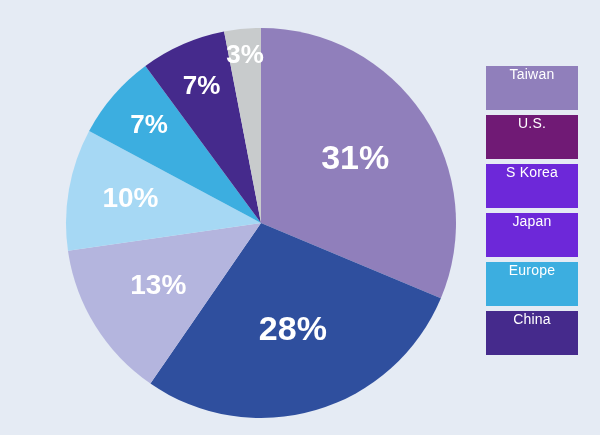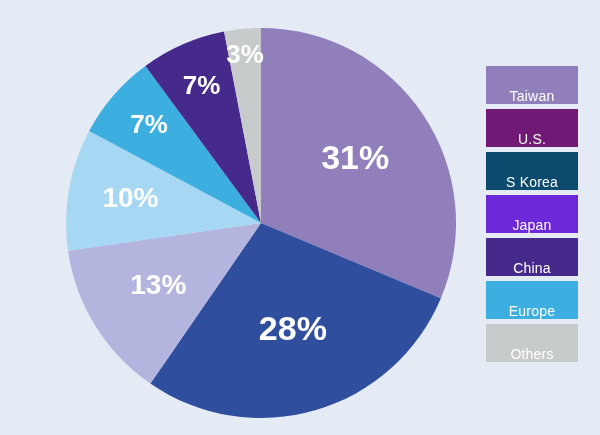--- a/index.html
+++ b/index.html
@@ -41,25 +41,25 @@
   #legend {
     position: absolute;
     left: 486px;
     top: 66px;
     width: 92px;
     display: flex;
     flex-direction: column;
     gap: 5px;
   }
   .legend-item {
-    height: 38px;
+    height: 44px;
     width: 92px;
     box-sizing: border-box;
     display: flex;
-    align-items: flex-end;
+    align-items: flex-start;
     justify-content: center;
   }
   .legend-label {
     color: #ffffff;
     font-family: "Liberation Sans", sans-serif;
     font-size: 14px;
     letter-spacing: 0.2px;
     white-space: nowrap;
   }
 </style>
@@ -91,30 +91,27 @@
     </svg>
   </div>
 
   <div id="legend">
       <div class="legend-item" style="background: rgb(144, 127, 187);">
         <span class="legend-label" style="color: rgb(255, 255, 255);">Taiwan</span>
       </div>
       <div class="legend-item" style="background: #701a75;">
         <span class="legend-label" style="color: rgb(255, 255, 255);">U.S.</span>
       </div>
-      <div class="legend-item" style="background: #0c4a6e;">
+      <div class="legend-item" style="background: #6d28d9;">
         <span class="legend-label" style="color: rgb(255, 255, 255);">S Korea</span>
       </div>
       <div class="legend-item" style="background: #6d28d9;">
         <span class="legend-label" style="color: rgb(255, 255, 255);">Japan</span>
       </div>
-      <div class="legend-item" style="background: rgb(69, 42, 140);">
-        <span class="legend-label" style="color: rgb(255, 255, 255);">China</span>
-      </div>
       <div class="legend-item" style="background: rgb(60, 174, 224);">
         <span class="legend-label" style="color: rgb(255, 255, 255);">Europe</span>
       </div>
-      <div class="legend-item" style="background: rgb(200, 203, 204);">
-        <span class="legend-label" style="color: rgb(255, 255, 255);">Others</span>
+      <div class="legend-item" style="background: rgb(69, 42, 140);">
+        <span class="legend-label" style="color: rgb(255, 255, 255);">China</span>
       </div>
     </div>
 
 </div>
 
 </body></html>

